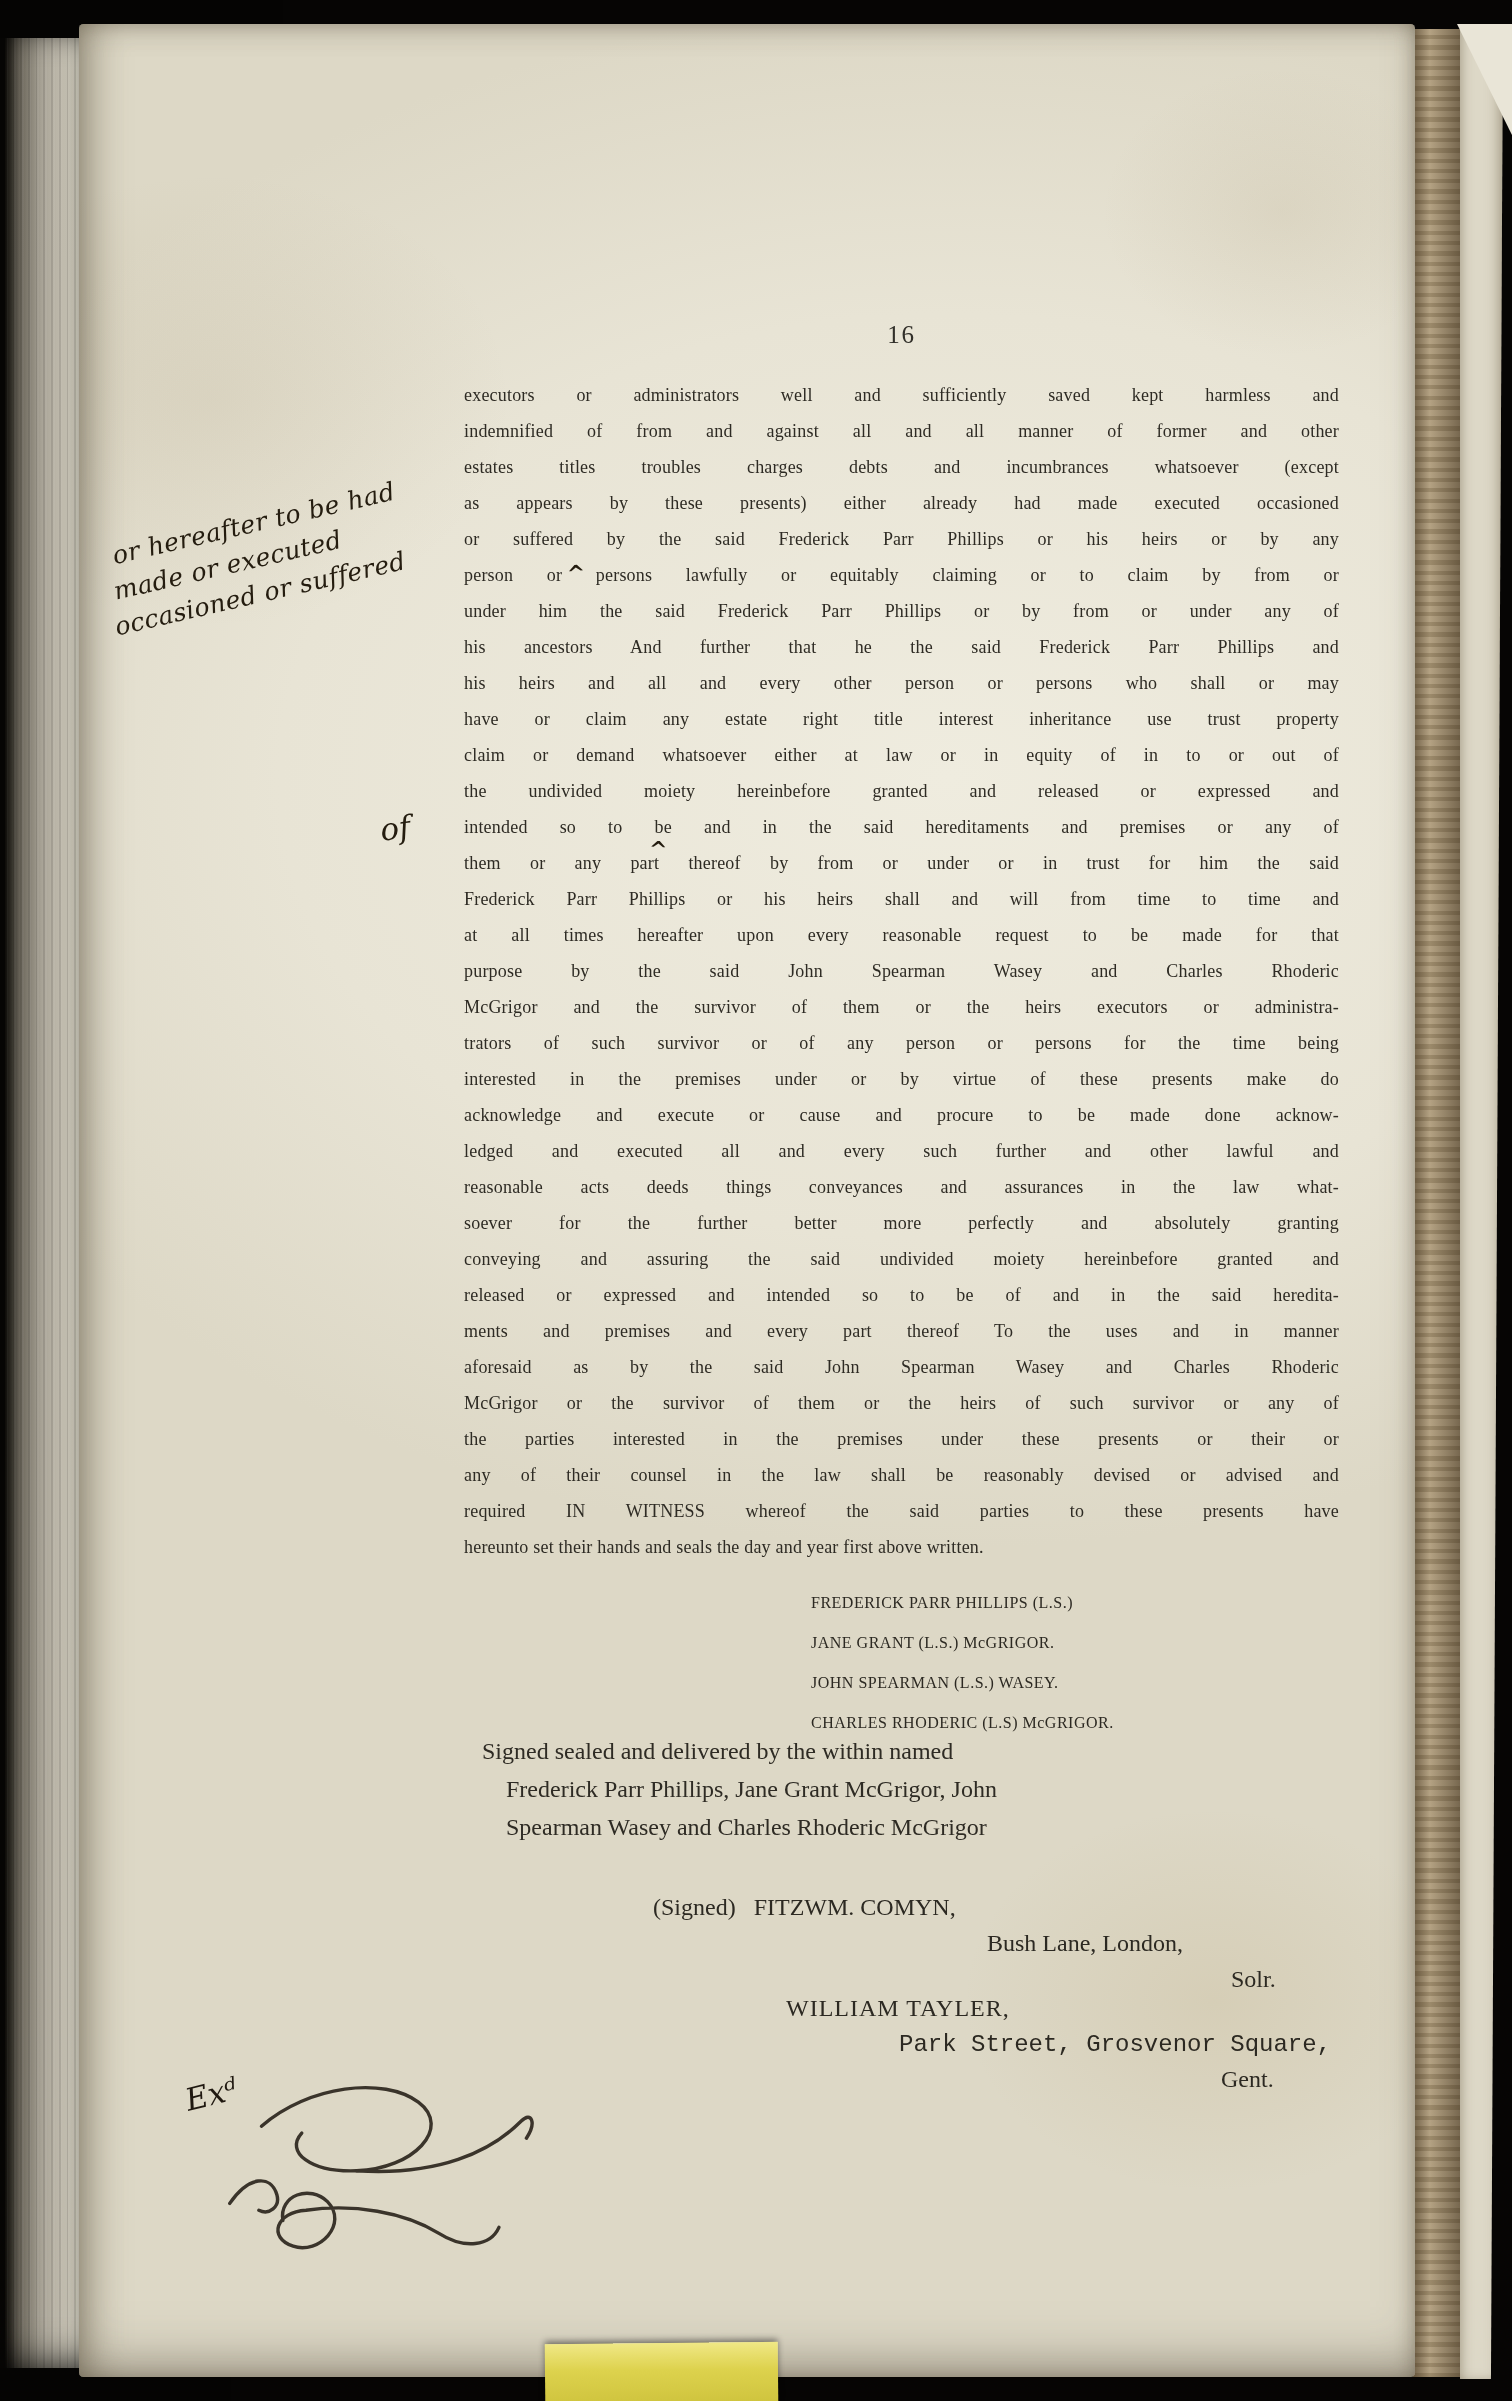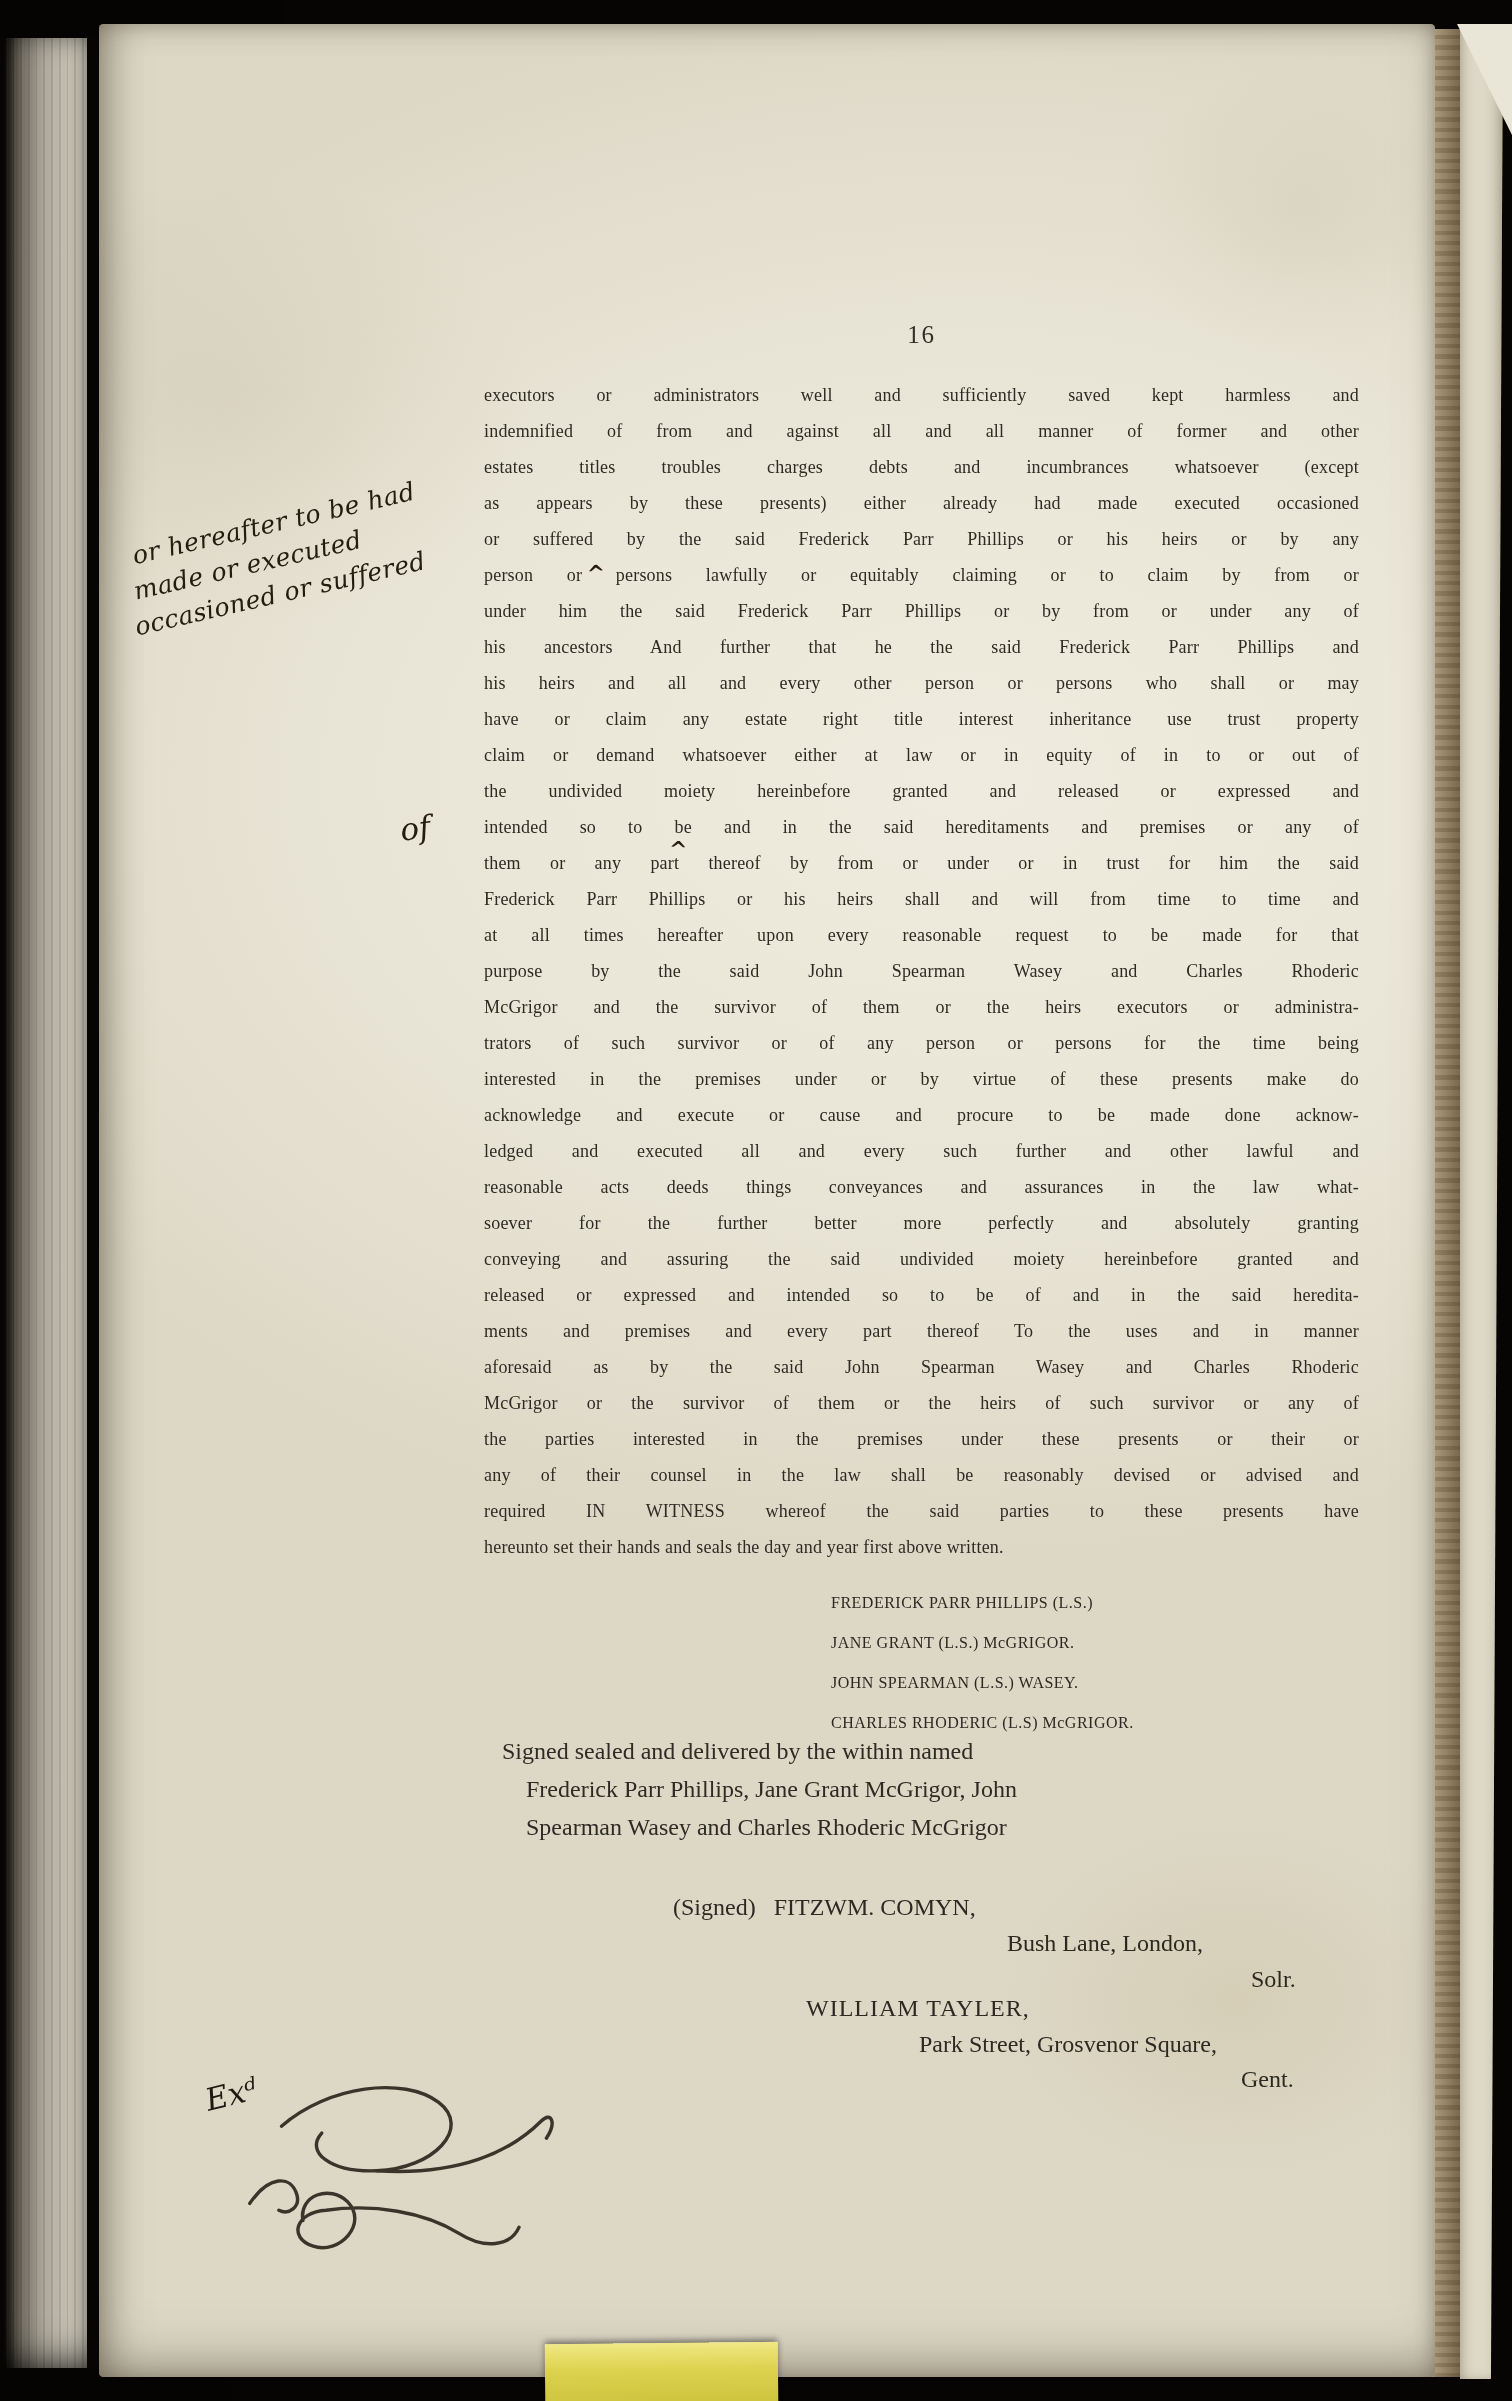--- a/index.html
+++ b/index.html
@@ -22,21 +22,21 @@
     clip-path:polygon(0 0,100% 0,72% 100%,0 100%);
     box-shadow:inset -8.6px 0 15.4px -6.9px rgba(90,75,50,0.6), inset 8.6px 0 12px -6.9px rgba(90,75,50,0.4);}
   .corner-tr{position:absolute;right:0;top:24px;width:55px;height:111px;background:#e9e5d7;
     clip-path:polygon(0 0,100% 0,100% 100%);}
 
   
   .corner-tl{position:absolute;left:0;top:0;width:283px;height:38px;background:#050403;}
   .corner-bl{position:absolute;left:0;bottom:0;width:231px;height:33px;background:#050403;}
 
   
-  .page{position:absolute;left:99px;top:24px;width:1336px;height:2353px;border-radius:4.3px;
+  .page{position:absolute;left:79px;top:24px;width:1336px;height:2353px;border-radius:4.3px;
     background:
       radial-gradient(360px 274px at 85% 84%, rgba(170,145,90,0.14), transparent 70%),
       radial-gradient(428px 325px at 10% 16%, rgba(140,120,80,0.10), transparent 70%),
       radial-gradient(257px 206px at 90% 8%, rgba(150,130,90,0.10), transparent 70%),
       radial-gradient(1113px 771px at 65% 32%, #efecdf, #e8e4d5 60%, #ddd8c6 100%);
     box-shadow:
       inset 24px 0 43px -19px rgba(90,80,60,0.6),
       inset -8.6px 0 20.6px -10.3px rgba(85,72,50,0.45),
       inset 0 -31px 60px -27px rgba(70,60,45,0.55),
       inset 0 15.4px 34px -20.6px rgba(80,70,52,0.4);}
@@ -53,21 +53,21 @@
     color:#2c2922;letter-spacing:0.5px;white-space:pre;}
 
   .attest{position:absolute;left:403px;top:1708px;width:668px;font-size:24px;line-height:38px;color:#2e2b24;}
   .attest .attest-line:nth-child(n+2){padding-left:24px;}
 
   .wit{position:absolute;font-size:24px;color:#2c2922;white-space:pre;}
   .w0{left:574px;top:1870px;}
   .w1{left:908px;top:1906px;}
   .w2{left:1152px;top:1942px;}
   .w3{left:707px;top:1971px;letter-spacing:1px;}
-  .w4{left:820px;top:2007px;}
+  .w4{left:820px;top:2007px;font-family:Liberation Mono, monospace;}
   .w5{left:1142px;top:2042px;}
 
   
   .margin-note{position:absolute;left:38px;top:481px;transform:rotate(-13deg);
     font-family:"DejaVu Serif",serif;font-style:italic;font-size:25px;line-height:35px;
     color:#241c0f;letter-spacing:0.4px;}
   .margin-note .margin-line:nth-child(2){margin-left:-6.9px;}
   .margin-note .margin-line:nth-child(3){margin-left:-13.7px;}
 
   .of-note{position:absolute;left:301px;top:786px;font-family:"DejaVu Serif",serif;

